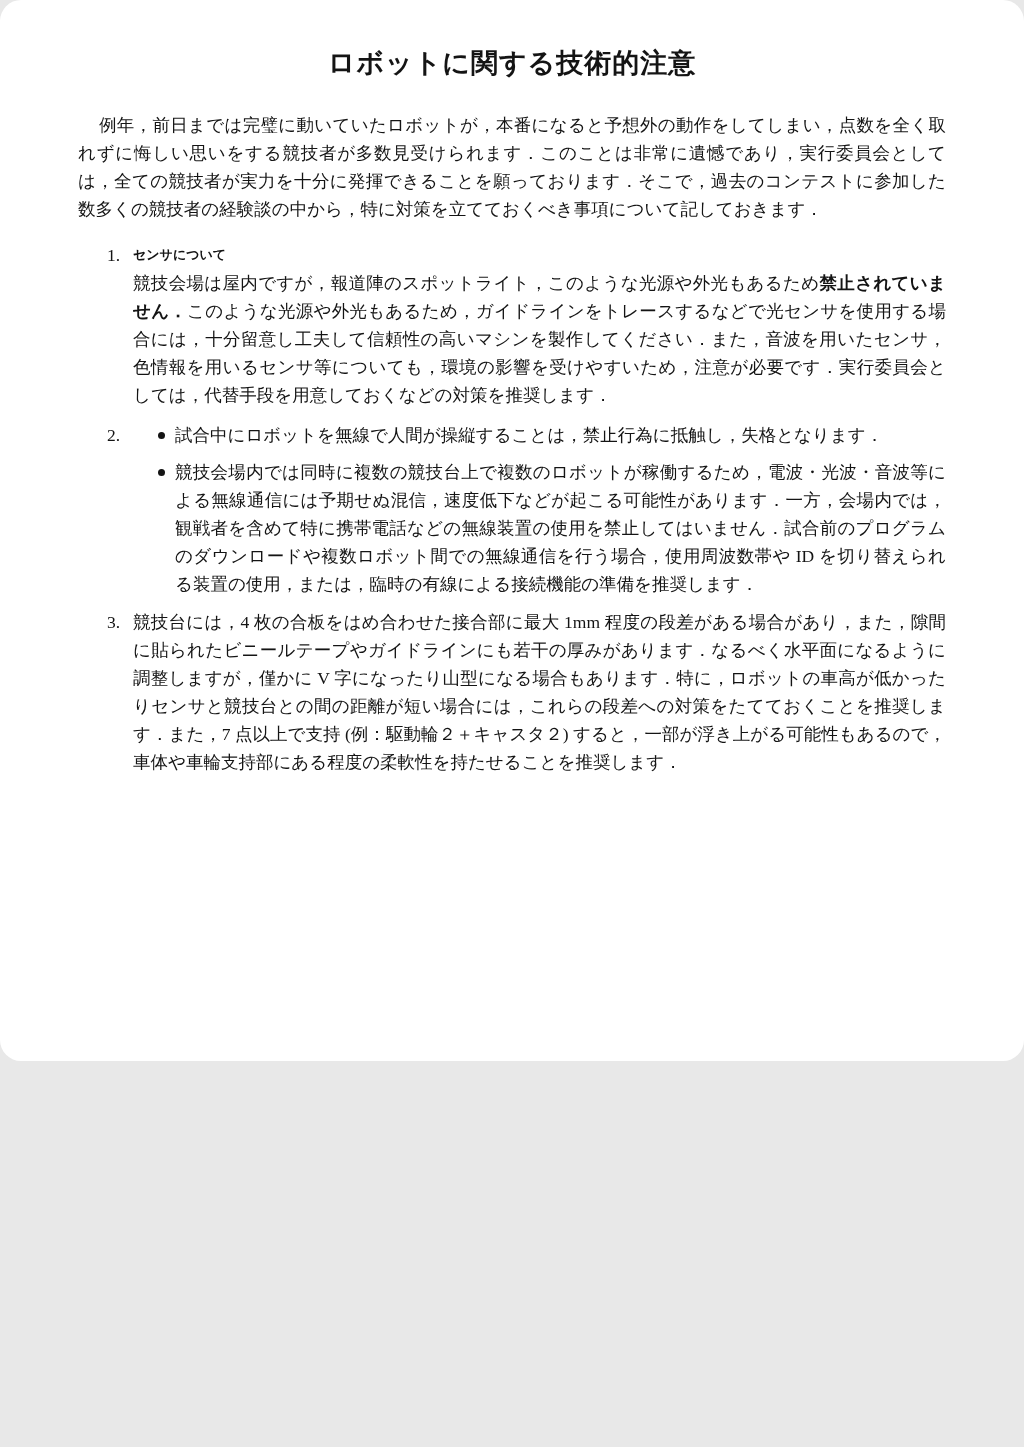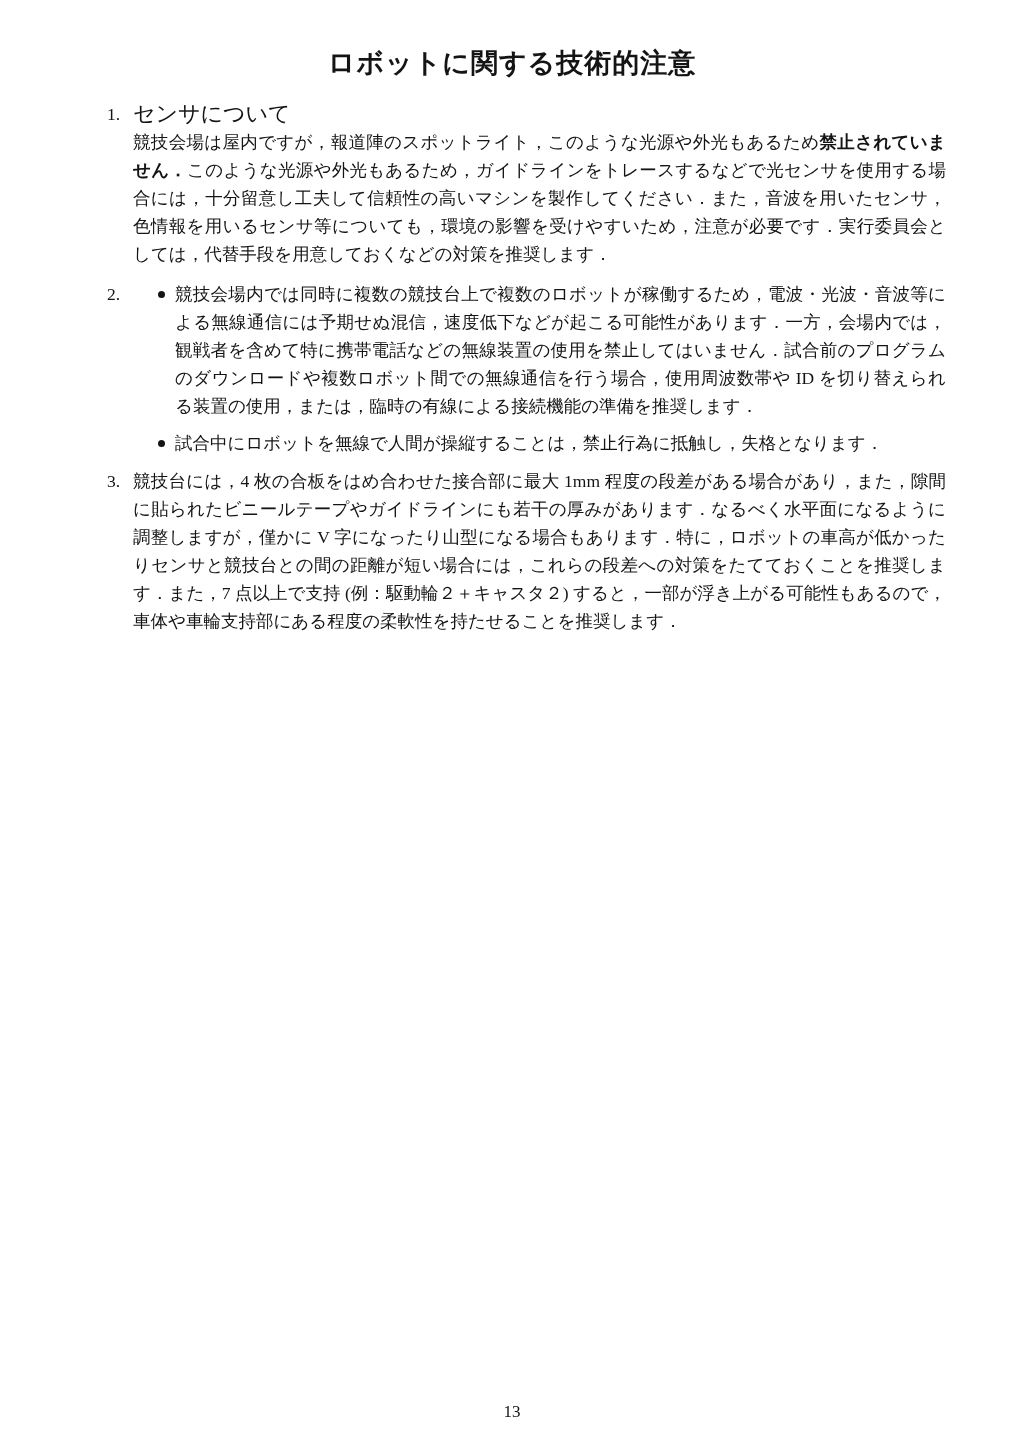--- a/index.html
+++ b/index.html
@@ -1,24 +1,25 @@
 <!DOCTYPE html>
 <html lang="ja"><head>
 <meta charset="utf-8">
 <style>
   html, body { margin: 0; padding: 0; background: #e8e8e8; }
   .page {
     position: relative;
     width: 1024px;
-    height: 1447px;
+    height: 1061px;
     margin: 0 auto;
     background: #ffffff;
     color: #141414;
     font-family: "Liberation Serif", "DejaVu Serif", serif;
     overflow: hidden;
+    border-radius: 21px;
   }
   .content {
     position: absolute;
     left: 78px;
     top: 0;
     width: 868px;
   }
   .doc-title {
     margin-top: 44px;
     text-align: center;
@@ -44,22 +45,22 @@
   .enum-item.third { margin-top: 10px; }
   .enum-num {
     position: absolute;
     left: 29px;
     top: 0;
     font-size: 17.5px;
     line-height: 28px;
   }
   .enum-heading {
     font-family: "Liberation Sans", "DejaVu Sans", sans-serif;
-    font-weight: normal;
-    font-size: 22px;
+    font-weight: bold;
+    font-size: 13px;
     line-height: 28px;
   }
   .enum-body {
     font-size: 17.5px;
     line-height: 28px;
     text-align: justify;
   }
   .inline-bold {
     font-family: "Liberation Sans", "DejaVu Sans", sans-serif;
     font-weight: bold;
@@ -93,38 +94,39 @@
   }
 </style>
 </head>
 <body>
 
 <div class="page">
   <div class="content">
 
     <div class="doc-title">ロボットに関する技術的注意</div>
 
+    <p class="intro">例年，前日までは完璧に動いていたロボットが，本番になると予想外の動作をしてしまい，点数を全く取れずに悔しい思いをする競技者が多数見受けられます．このことは非常に遺憾であり，実行委員会としては，全ての競技者が実力を十分に発揮できることを願っております．そこで，過去のコンテストに参加した数多くの競技者の経験談の中から，特に対策を立てておくべき事項について記しておきます．</p>
 
     <div class="enum-item first">
       <span class="enum-num">1.</span>
       <div class="enum-heading">センサについて</div>
       <div class="enum-body">
         <span>競技会場は屋内ですが，報道陣のスポットライト，このような光源や外光もあるため</span><span class="inline-bold">禁止されていません．</span><span>このような光源や外光もあるため，ガイドラインをトレースするなどで光センサを使用する場合には，十分留意し工夫して信頼性の高いマシンを製作してください．また，音波を用いたセンサ，色情報を用いるセンサ等についても，環境の影響を受けやすいため，注意が必要です．実行委員会としては，代替手段を用意しておくなどの対策を推奨します．</span>
       </div>
     </div>
 
     <div class="enum-item second">
       <span class="enum-num">2.</span>
+      <div class="bullet-item b2">
+        <span class="bullet-dot"></span>
+        <span>試合中にロボットを無線で人間が操縦することは，禁止行為に抵触し，失格となります．</span>
+      </div>
       <div class="bullet-item b1">
         <span class="bullet-dot"></span>
         <span>競技会場内では同時に複数の競技台上で複数のロボットが稼働するため，電波・光波・音波等による無線通信には予期せぬ混信，速度低下などが起こる可能性があります．一方，会場内では，観戦者を含めて特に携帯電話などの無線装置の使用を禁止してはいません．試合前のプログラムのダウンロードや複数ロボット間での無線通信を行う場合，使用周波数帯や ID を切り替えられる装置の使用，または，臨時の有線による接続機能の準備を推奨します．</span>
-      </div>
-      <div class="bullet-item b2">
-        <span class="bullet-dot"></span>
-        <span>試合中にロボットを無線で人間が操縦することは，禁止行為に抵触し，失格となります．</span>
       </div>
     </div>
 
     <div class="enum-item third">
       <span class="enum-num">3.</span>
       <div class="enum-body">競技台には，4 枚の合板をはめ合わせた接合部に最大 1mm 程度の段差がある場合があり，また，隙間に貼られたビニールテープやガイドラインにも若干の厚みがあります．なるべく水平面になるように調整しますが，僅かに V 字になったり山型になる場合もあります．特に，ロボットの車高が低かったりセンサと競技台との間の距離が短い場合には，これらの段差への対策をたてておくことを推奨します．また，7 点以上で支持 (例：駆動輪２＋キャスタ２) すると，一部が浮き上がる可能性もあるので，車体や車輪支持部にある程度の柔軟性を持たせることを推奨します．</div>
     </div>
 
   </div>
 

